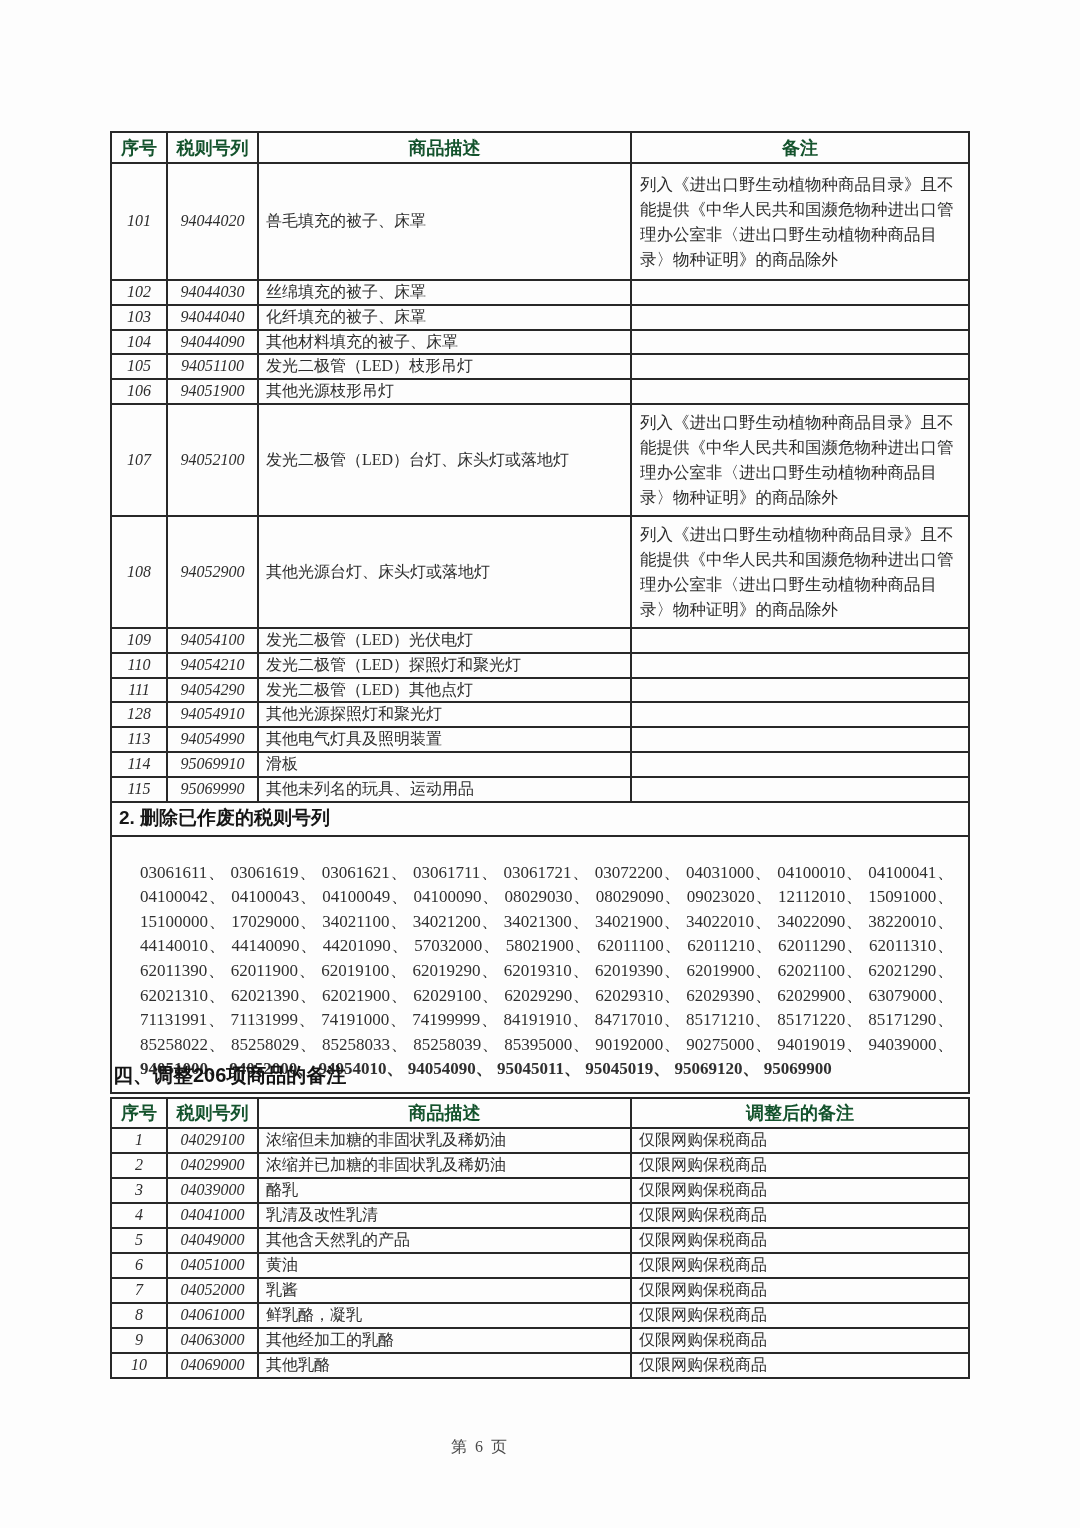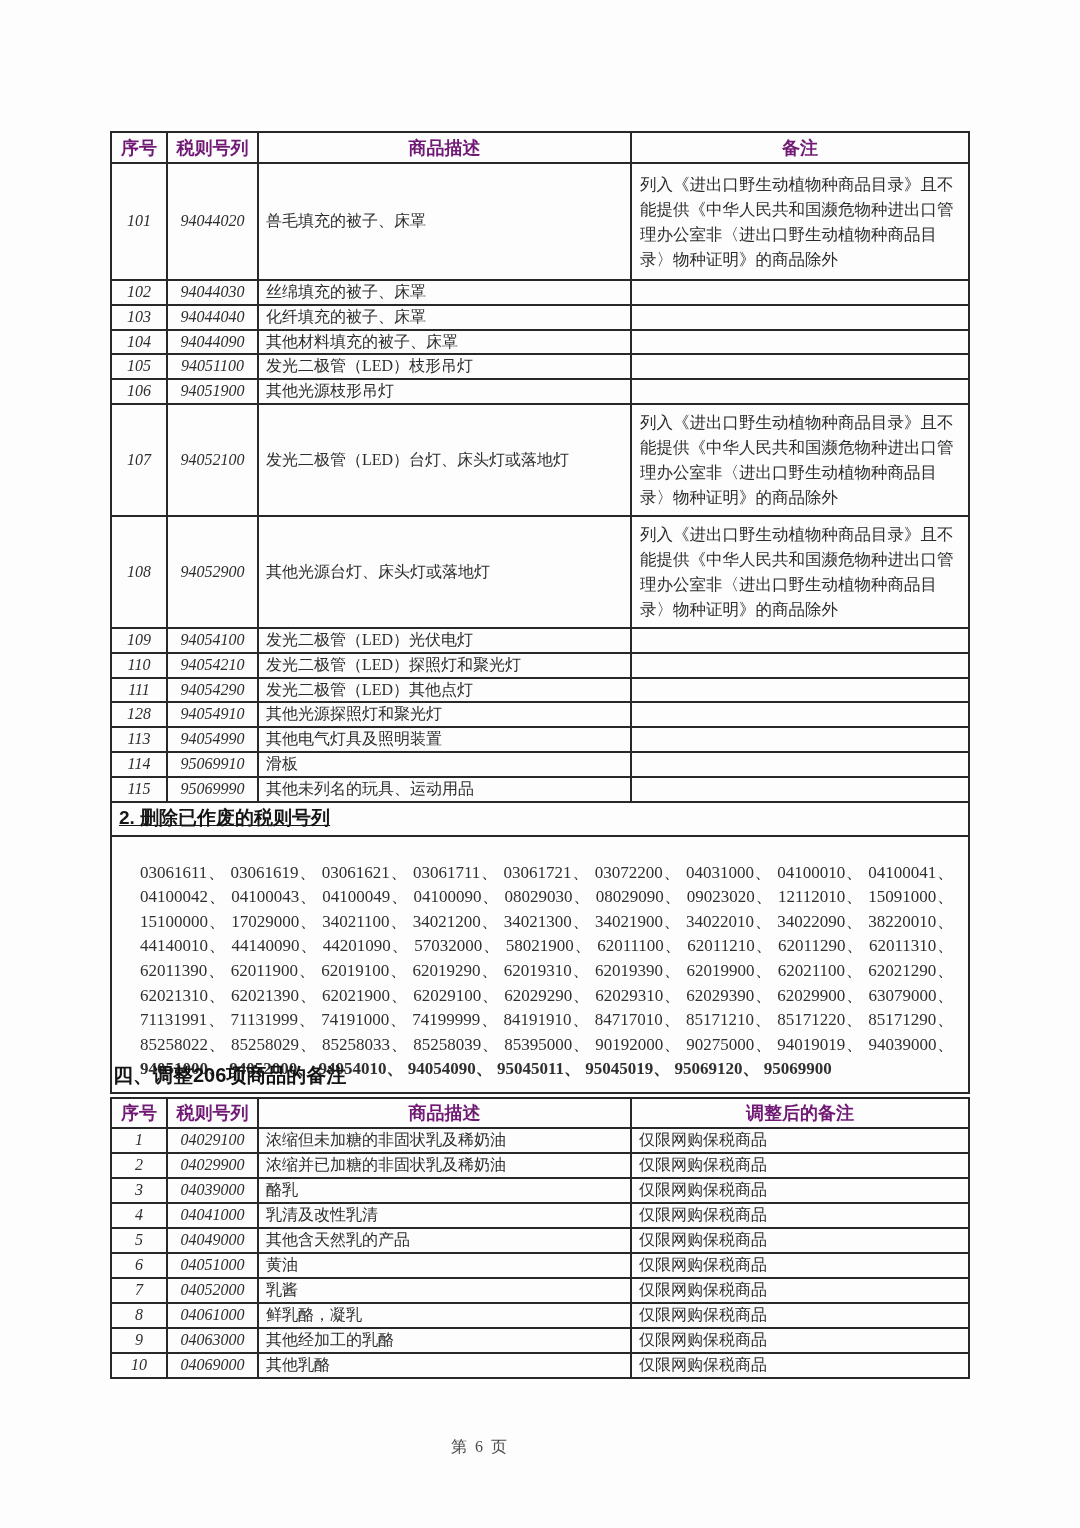--- a/index.html
+++ b/index.html
@@ -15,39 +15,38 @@
     table-layout:fixed;
     position:absolute;
     left:110px;
     width:858px;
   }
   #t1 { top:131px; }
   #t2 { top:1097px; }
   th, td { border:2px solid #282828; overflow:hidden; vertical-align:middle; }
   th {
     font-size:18px; font-weight:bold; text-align:center;
-    padding:2px; color:#701a75;
+    padding:2px; color:#14532d;
   }
   td { font-size:16px; padding:1px 5px; line-height:1.3; }
   .c { text-align:center;font-style:italic; }
   .l { text-align:left; padding-left:7px; }
   .note { font-size:16.5px; line-height:25px; padding:5px 6px 5px 8px; }
   tr.h31 { height:31px; }
   tr.h117{ height:117px; }
   tr.h24 { height:24px; }
   tr.h105{ height:105px; }
   tr.h34 { height:34px; }
   tr.h246{ height:246px; }
   tr.h30 { height:30px; }
   tr.h25 { height:25px; }
   td.sec {
     font-family:"Liberation Sans","DejaVu Sans",sans-serif;
     font-weight:bold; font-size:19px; color:#161616;
     padding-left:7px;
-    text-decoration:underline;
   }
   td.nums {
     vertical-align:top;
     padding:24px 14px 10px 28px;
     font-size:17px; line-height:24.6px; color:#303030;
   }
   td.nums .numline { text-align:justify; text-align-last:justify; }
   td.nums .numline:last-child { text-align-last:left;font-weight:bold; }
   .h4title {
     position:absolute; left:113px; top:1062px;

